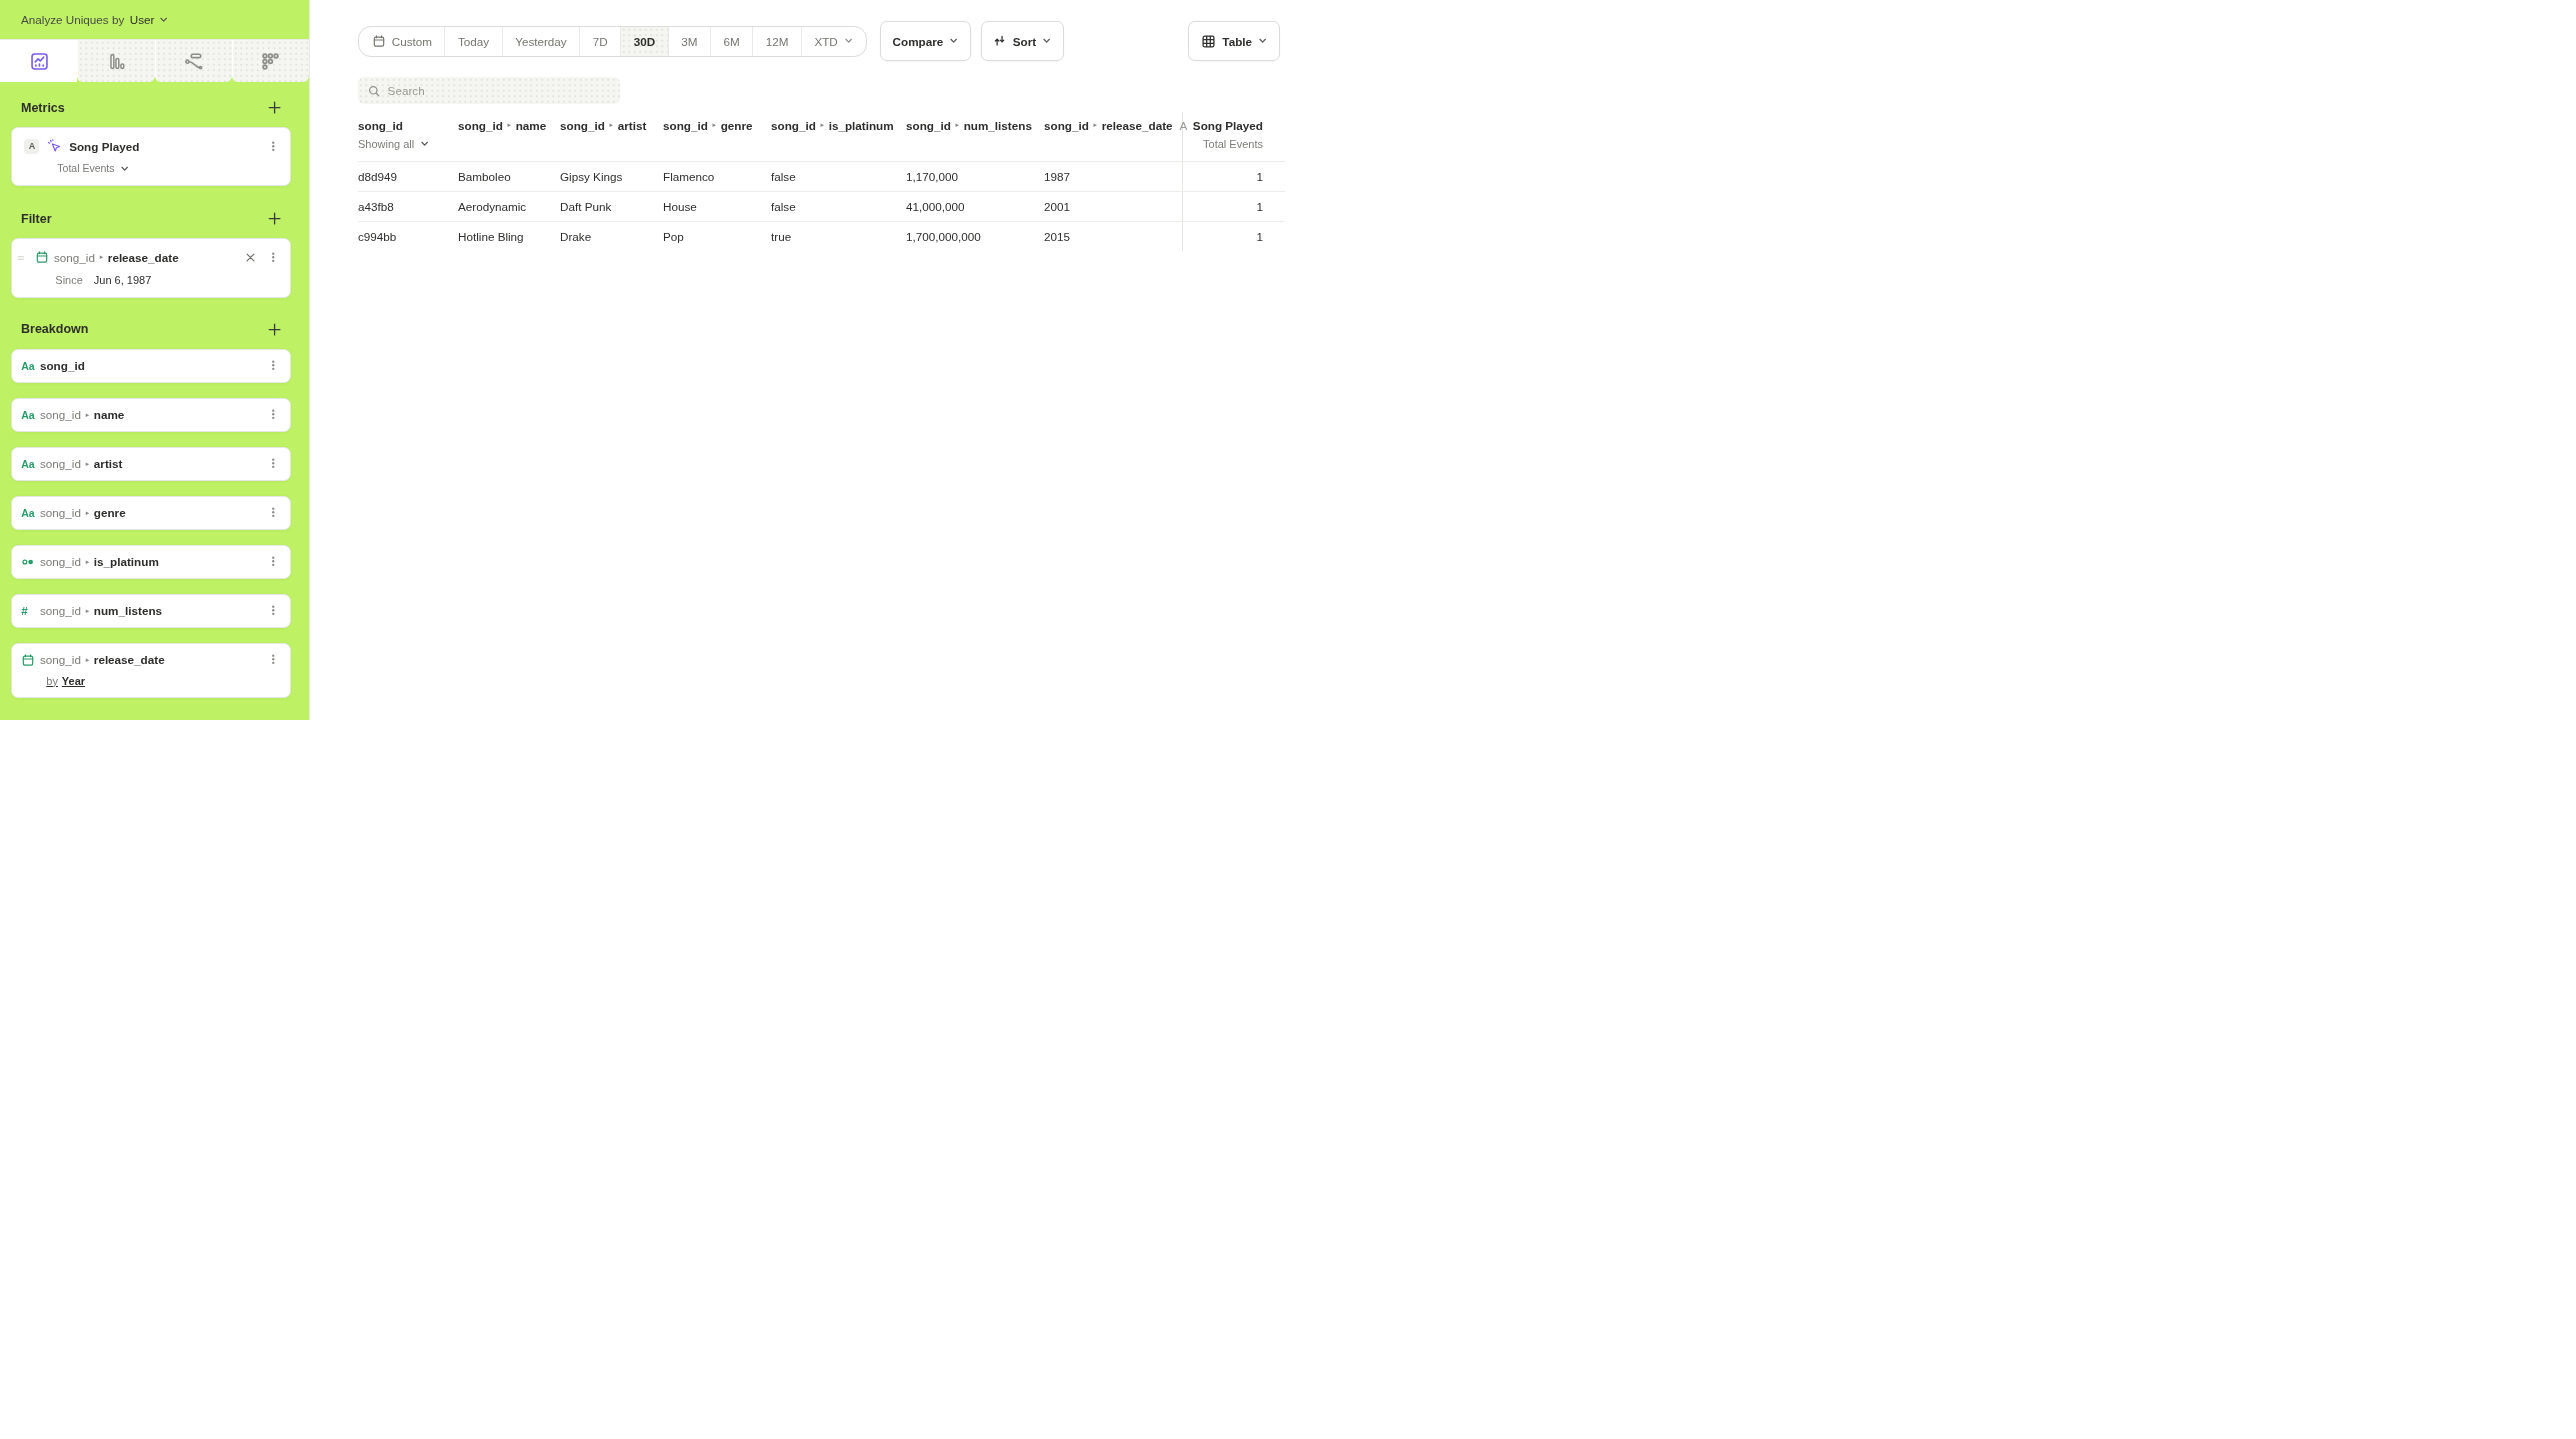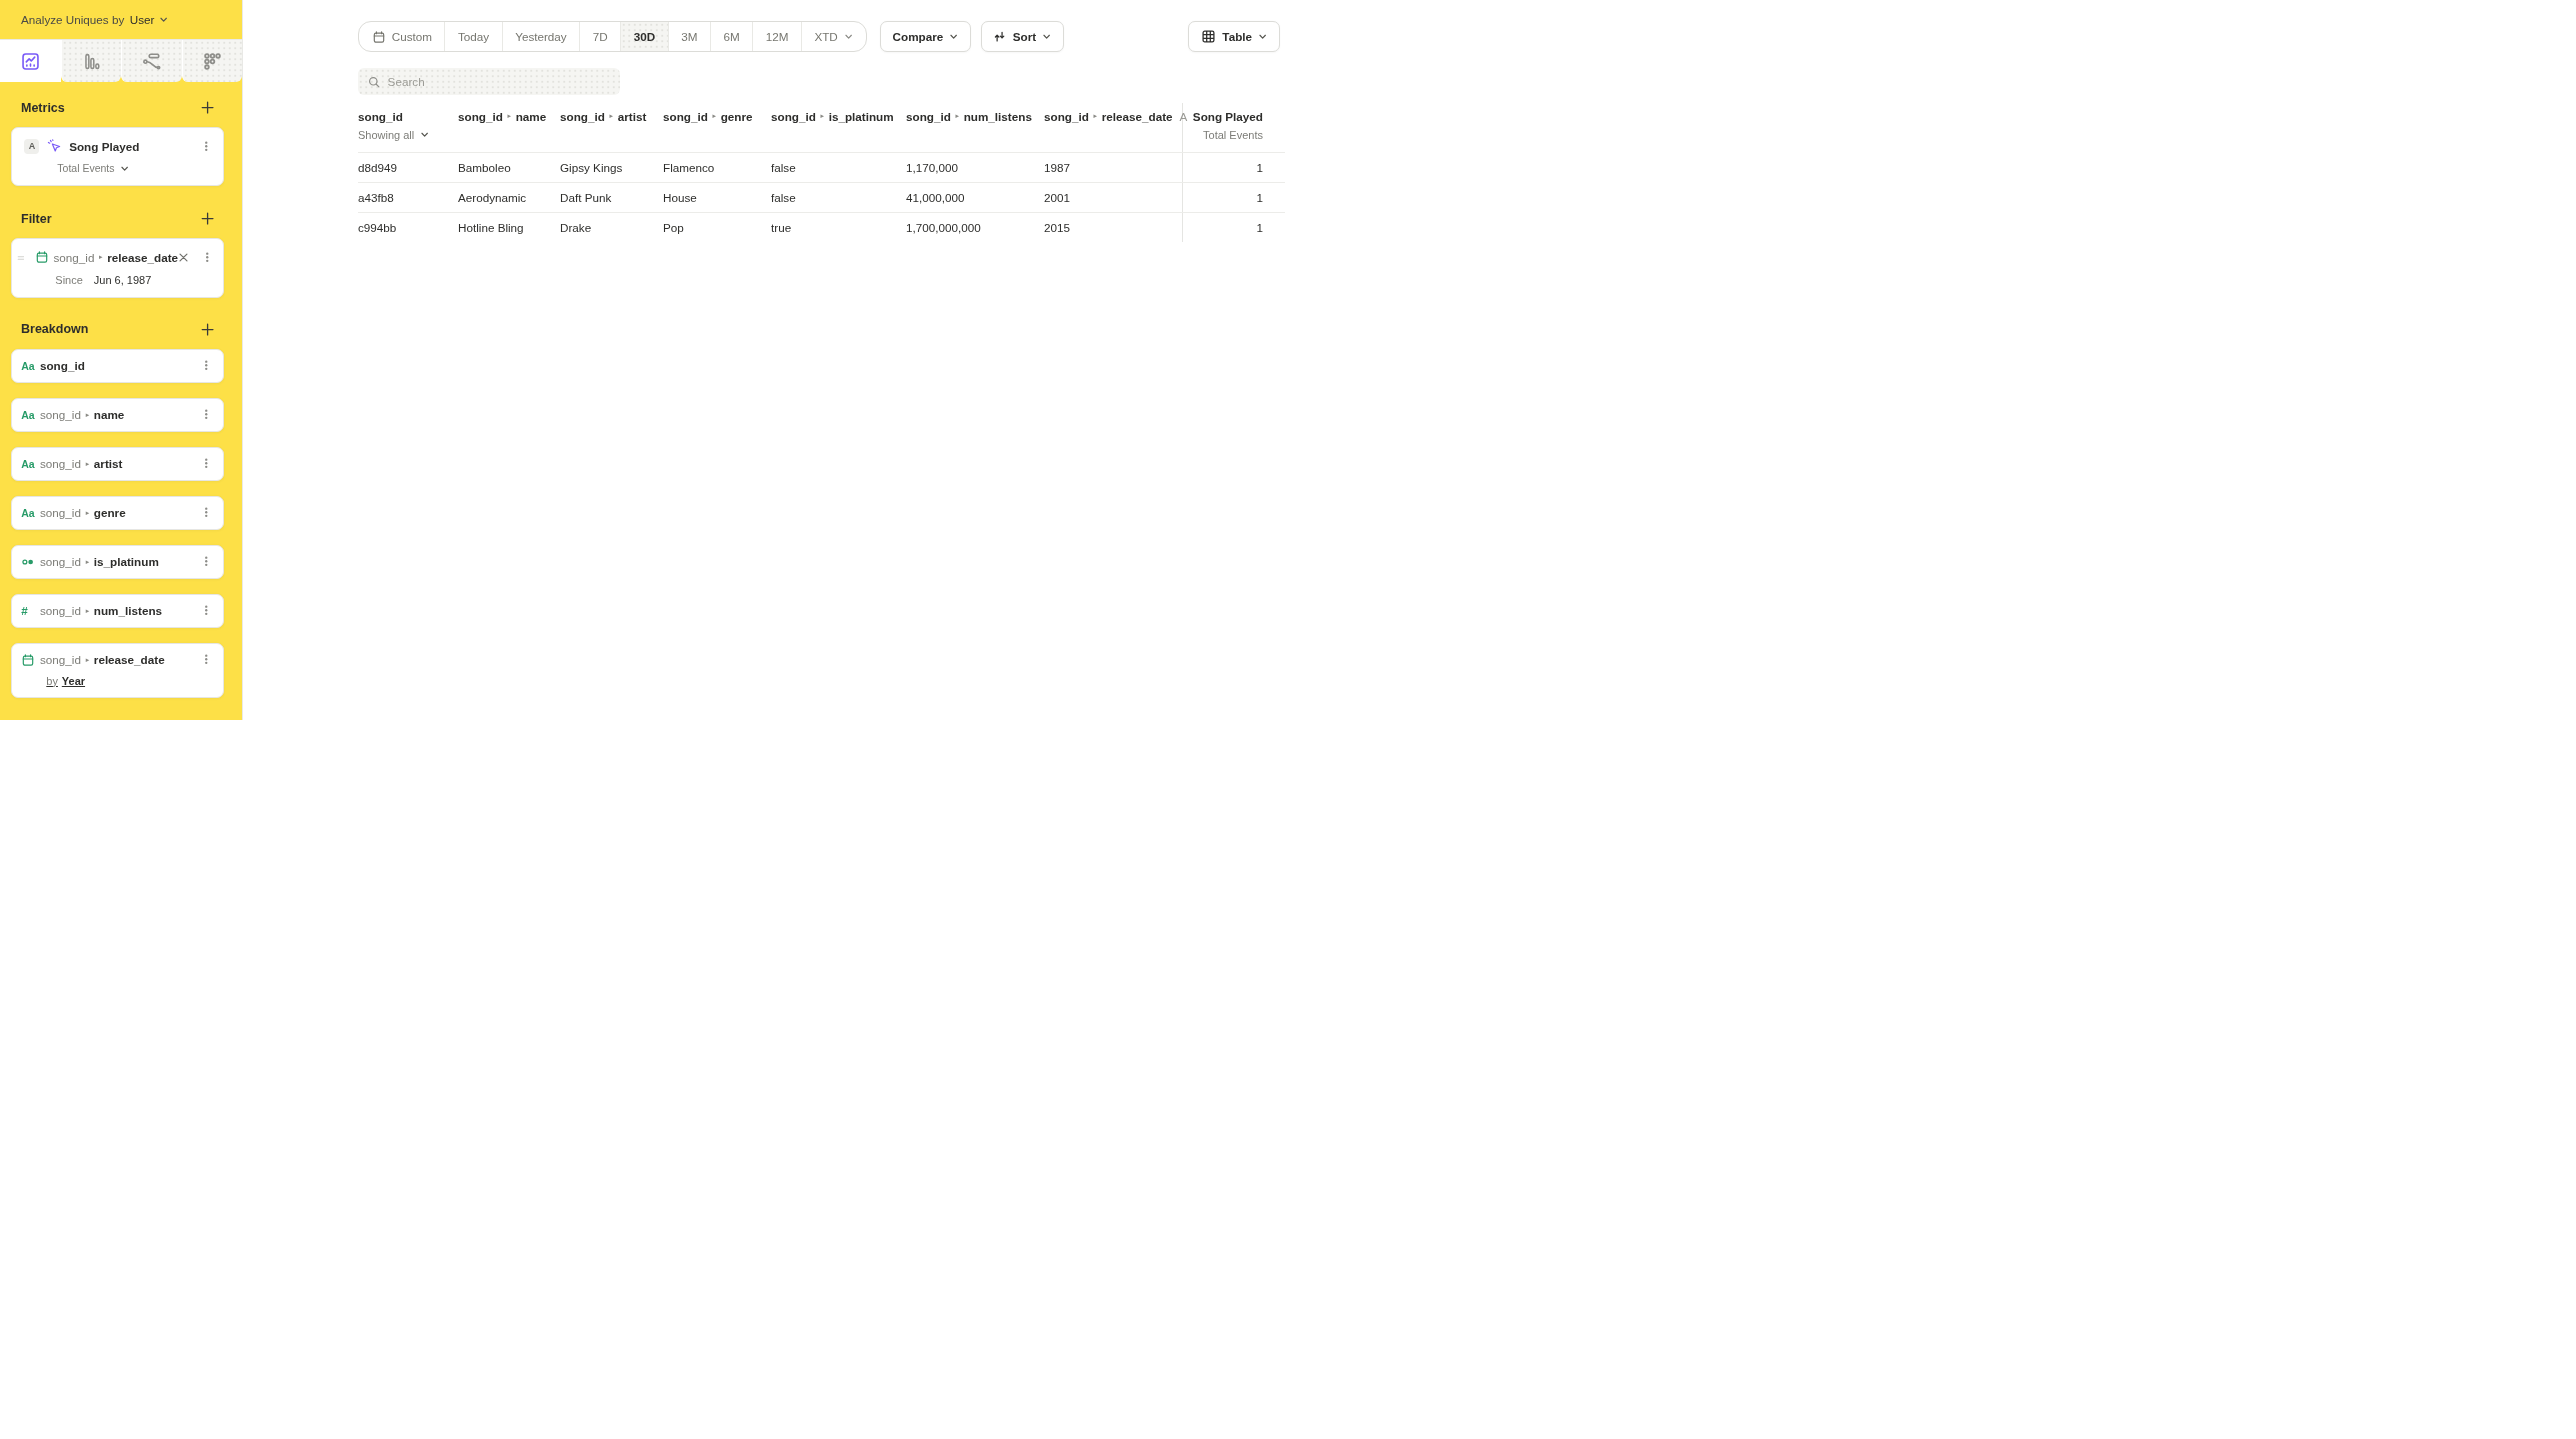--- a/index.html
+++ b/index.html
@@ -6,22 +6,22 @@
   html,body { width:1288px; height:720px; background:#fff; overflow:hidden;
     font-family:"Liberation Sans","DejaVu Sans",sans-serif; color:#2e2e2c; }
   svg { display:block; }
   button { background:none; border:none; font:inherit; color:inherit; cursor:pointer; padding:0; }
 
   .dotted { background-color:#f5f5f2;
     background-image:radial-gradient(circle,#e2e2dd 0.8px,transparent 0.9px);
     background-size:5.5px 5.5px; }
 
   
-  .sidebar { position:absolute; left:0; top:0; width:243px; height:720px;
-    border-right:0.8px solid #e9e9e6; background:#fde047; }
+  .sidebar { position:absolute; left:0; top:0; width:310px; height:720px;
+    border-right:0.8px solid #e9e9e6; background:#bef264; }
   .side-header { height:39px; display:flex; align-items:center; padding-left:21px; gap:5.5px; font-size:11.7px; }
   .side-header .lbl { color:#4a4a47; }
   .user-toggle { display:flex; align-items:center; gap:4.7px; font-weight:400; color:#2e2e2c; }
   .chev { color:#55554f; }
   .tab-strip { height:43px; display:flex; border-top:0.8px solid #e9e9e6; }
   .side-tab { flex:1; display:flex; align-items:center; justify-content:center;
     color:#8e8e8a; border-radius:0 0 6.2px 6.2px; border-left:0.8px solid #fff; }
   .side-tab:not(.active) { background-color:#f5f5f2;
     background-image:radial-gradient(circle,#e2e2dd 0.8px,transparent 0.9px); background-size:5.5px 5.5px; }
   .side-tab.active { background:#fff; color:#7a5bf7; border-radius:0; }
@@ -75,21 +75,21 @@
   
   .main { position:absolute; left:294px; top:0; width:994px; height:720px; }
   .toolbar { display:flex; align-items:center; margin:21px 7.8px 0 64px; }
   .date-group { display:inline-flex; align-items:stretch; height:31px; border:0.8px solid #dcdcd8;
     border-radius:13px; overflow:hidden; background:#fff; }
   .seg { display:flex; align-items:center; gap:6.2px; padding:0 12.5px; font-size:11.7px;
     color:#76766f; border-right:0.8px solid #e9e9e5; white-space:nowrap; }
   .seg:last-child { border-right:none; }
   .seg.selected { color:#2e2e2c; font-weight:700; }
   .seg .chev { color:#8b8b86; }
-  .tb-btn { display:flex; align-items:center; gap:6.2px; height:31px; padding:0 11.7px;
+  .tb-btn { display:flex; align-items:center; gap:6.2px; height:40px; padding:0 11.7px;
     border:0.8px solid #dcdcd8; border-radius:7px; background:#fff; font-size:11.7px; font-weight:700; color:#2e2e2c;
     box-shadow:0 0.8px 1.6px rgba(50,50,45,.04); }
   .tb-btn .chev { color:#55554f; }
   .compare-btn { margin-left:13.2px; }
   .sort-btn { margin-left:9.3px; }
   .view-btn { margin-left:auto; }
 
   .search-box { margin:16.4px 0 0 64px; width:262px; height:26.5px; border-radius:6.2px;
     display:flex; align-items:center; gap:7px; padding:0 8.6px; color:#8e8e8a; }
   .search-box input { border:none; outline:none; background:transparent; font-size:11.7px;

